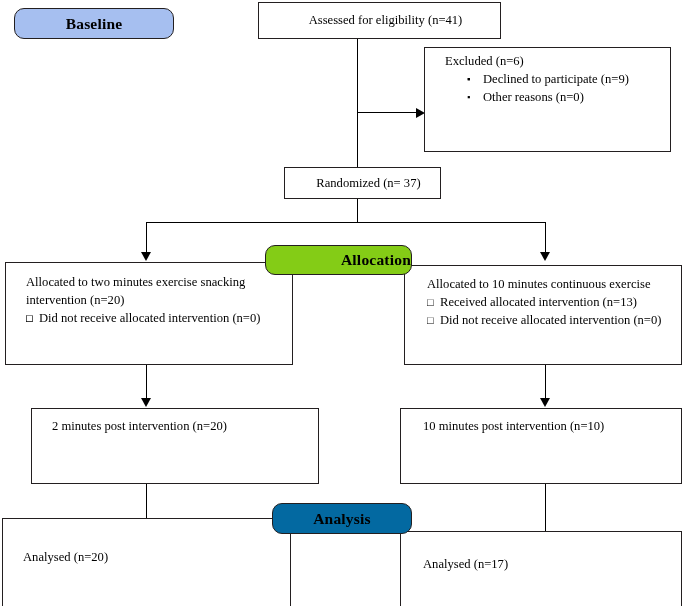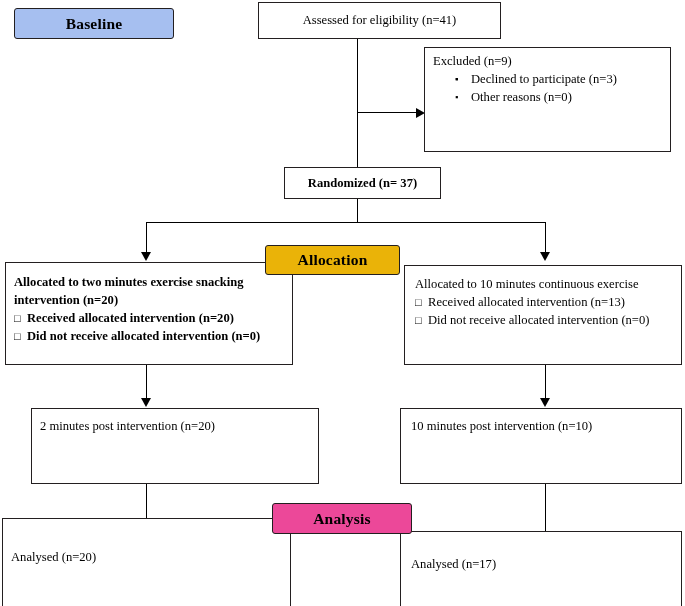--- a/index.html
+++ b/index.html
@@ -21,39 +21,40 @@
   }
   .box {
     position: absolute;
     box-sizing: border-box;
     border: 1.6px solid #231f20;
     background: #ffffff;
     font-size: 12.6px;
     line-height: 1.42;
     color: #000000;
     z-index: 3;
+    padding-left: 12px;
   }
   .box .inner {
     padding: 5px 8px 4px 8px;
   }
   .box.center .inner {
     text-align: center;
   }
   .box.vcenter {
     display: flex;
     align-items: center;
     justify-content: center;
   }
 
   
   .pill {
     position: absolute;
     box-sizing: border-box;
     border: 1.6px solid #231f20;
-    border-radius: 3px;
+    border-radius: 10px;
     display: flex;
     align-items: center;
     justify-content: center;
     font-weight: bold;
     font-size: 15.5px;
     letter-spacing: 0.2px;
     color: #000000;
     z-index: 12;
   }
 
@@ -139,59 +140,58 @@
     <div class="inner">Assessed for eligibility (n=41)</div>
   </div>
 
   <div class="vline" style="left:357px; top:39px; height:128px;"></div>
 
   <div class="hline" style="left:357px; top:112px; width:61px;"></div>
   <div class="arrow-right" style="left:416px; top:107.5px;"></div>
 
   <div class="box" style="left:424px; top:47px; width:247px; height:105px;">
     <div class="inner pad-top-lg">
-      <p class="lead">Excluded (n=9)</p>
+      <p class="lead">Excluded (n=6)</p>
       <ul class="bul sq">
         <li>
           <span class="mk">▪</span>
         </li>
         <li>
           <span class="mk">▪</span>
-          <span>Declined to participate (n=3)</span>
+          <span>Declined to participate (n=9)</span>
         </li>
         <li>
           <span class="mk">▪</span>
           <span>Other reasons (n=0)</span>
         </li>
       </ul>
     </div>
   </div>
 
-  <div class="box center vcenter" style="left:284px; top:167px; width:157px; height:32px;font-weight:bold;">
+  <div class="box center vcenter" style="left:284px; top:167px; width:157px; height:32px;">
     <div class="inner">Randomized (n= 37)</div>
   </div>
 
   <div class="vline" style="left:357px; top:199px; height:24px;"></div>
   <div class="hline" style="left:146px; top:222px; width:400px;"></div>
   <div class="vline" style="left:146px; top:222px; height:32px;"></div>
   <div class="arrow-down" style="left:141px; top:252px;"></div>
   <div class="vline" style="left:545px; top:222px; height:32px;"></div>
   <div class="arrow-down" style="left:540px; top:252px;"></div>
 
-  <div class="pill" style="left:265px; top:245px; width:135px; height:30px; background:#eab308;">
+  <div class="pill" style="left:265px; top:245px; width:147px; height:30px; background:#84cc16;justify-content:flex-end;">
     <span>Allocation</span>
   </div>
 
-  <div class="box" style="left:5px; top:262px; width:288px; height:103px;font-weight:bold;">
+  <div class="box" style="left:5px; top:262px; width:288px; height:103px;">
     <div class="inner" style="padding-top:11px;">
       <p class="lead">Allocated to two minutes exercise snacking intervention (n=20)</p>
       <ul class="bul hollow">
         <li>
           <span class="mk">□</span>
-          <span>Received allocated intervention (n=20)</span>
         </li>
         <li>
           <span class="mk">□</span>
           <span>Did not receive allocated intervention (n=0)</span>
         </li>
       </ul>
     </div>
   </div>
 
   <div class="box" style="left:404px; top:265px; width:278px; height:100px;">
@@ -226,21 +226,21 @@
     <div class="inner" style="padding-top:9px; padding-left:10px;">
       <p class="lead">10 minutes post intervention (n=10)</p>
     </div>
   </div>
 
   <div class="vline" style="left:146px; top:484px; height:41px;"></div>
   <div class="arrow-down" style="left:141px; top:524px;"></div>
   <div class="vline" style="left:545px; top:484px; height:48px;"></div>
   <div class="arrow-down" style="left:540px; top:531px;"></div>
 
-  <div class="pill" style="left:272px; top:503px; width:140px; height:31px; background:#ec4899;justify-content:center;">
+  <div class="pill" style="left:272px; top:503px; width:140px; height:31px; background:#0369a1;justify-content:center;">
     <span>Analysis</span>
   </div>
 
   <div class="box" style="left:2px; top:518px; width:289px; height:90px;">
     <div class="inner" style="padding-top:30px;">
       <p class="lead">Analysed (n=20)</p>
     </div>
   </div>
 
   <div class="box" style="left:400px; top:531px; width:282px; height:77px;">

